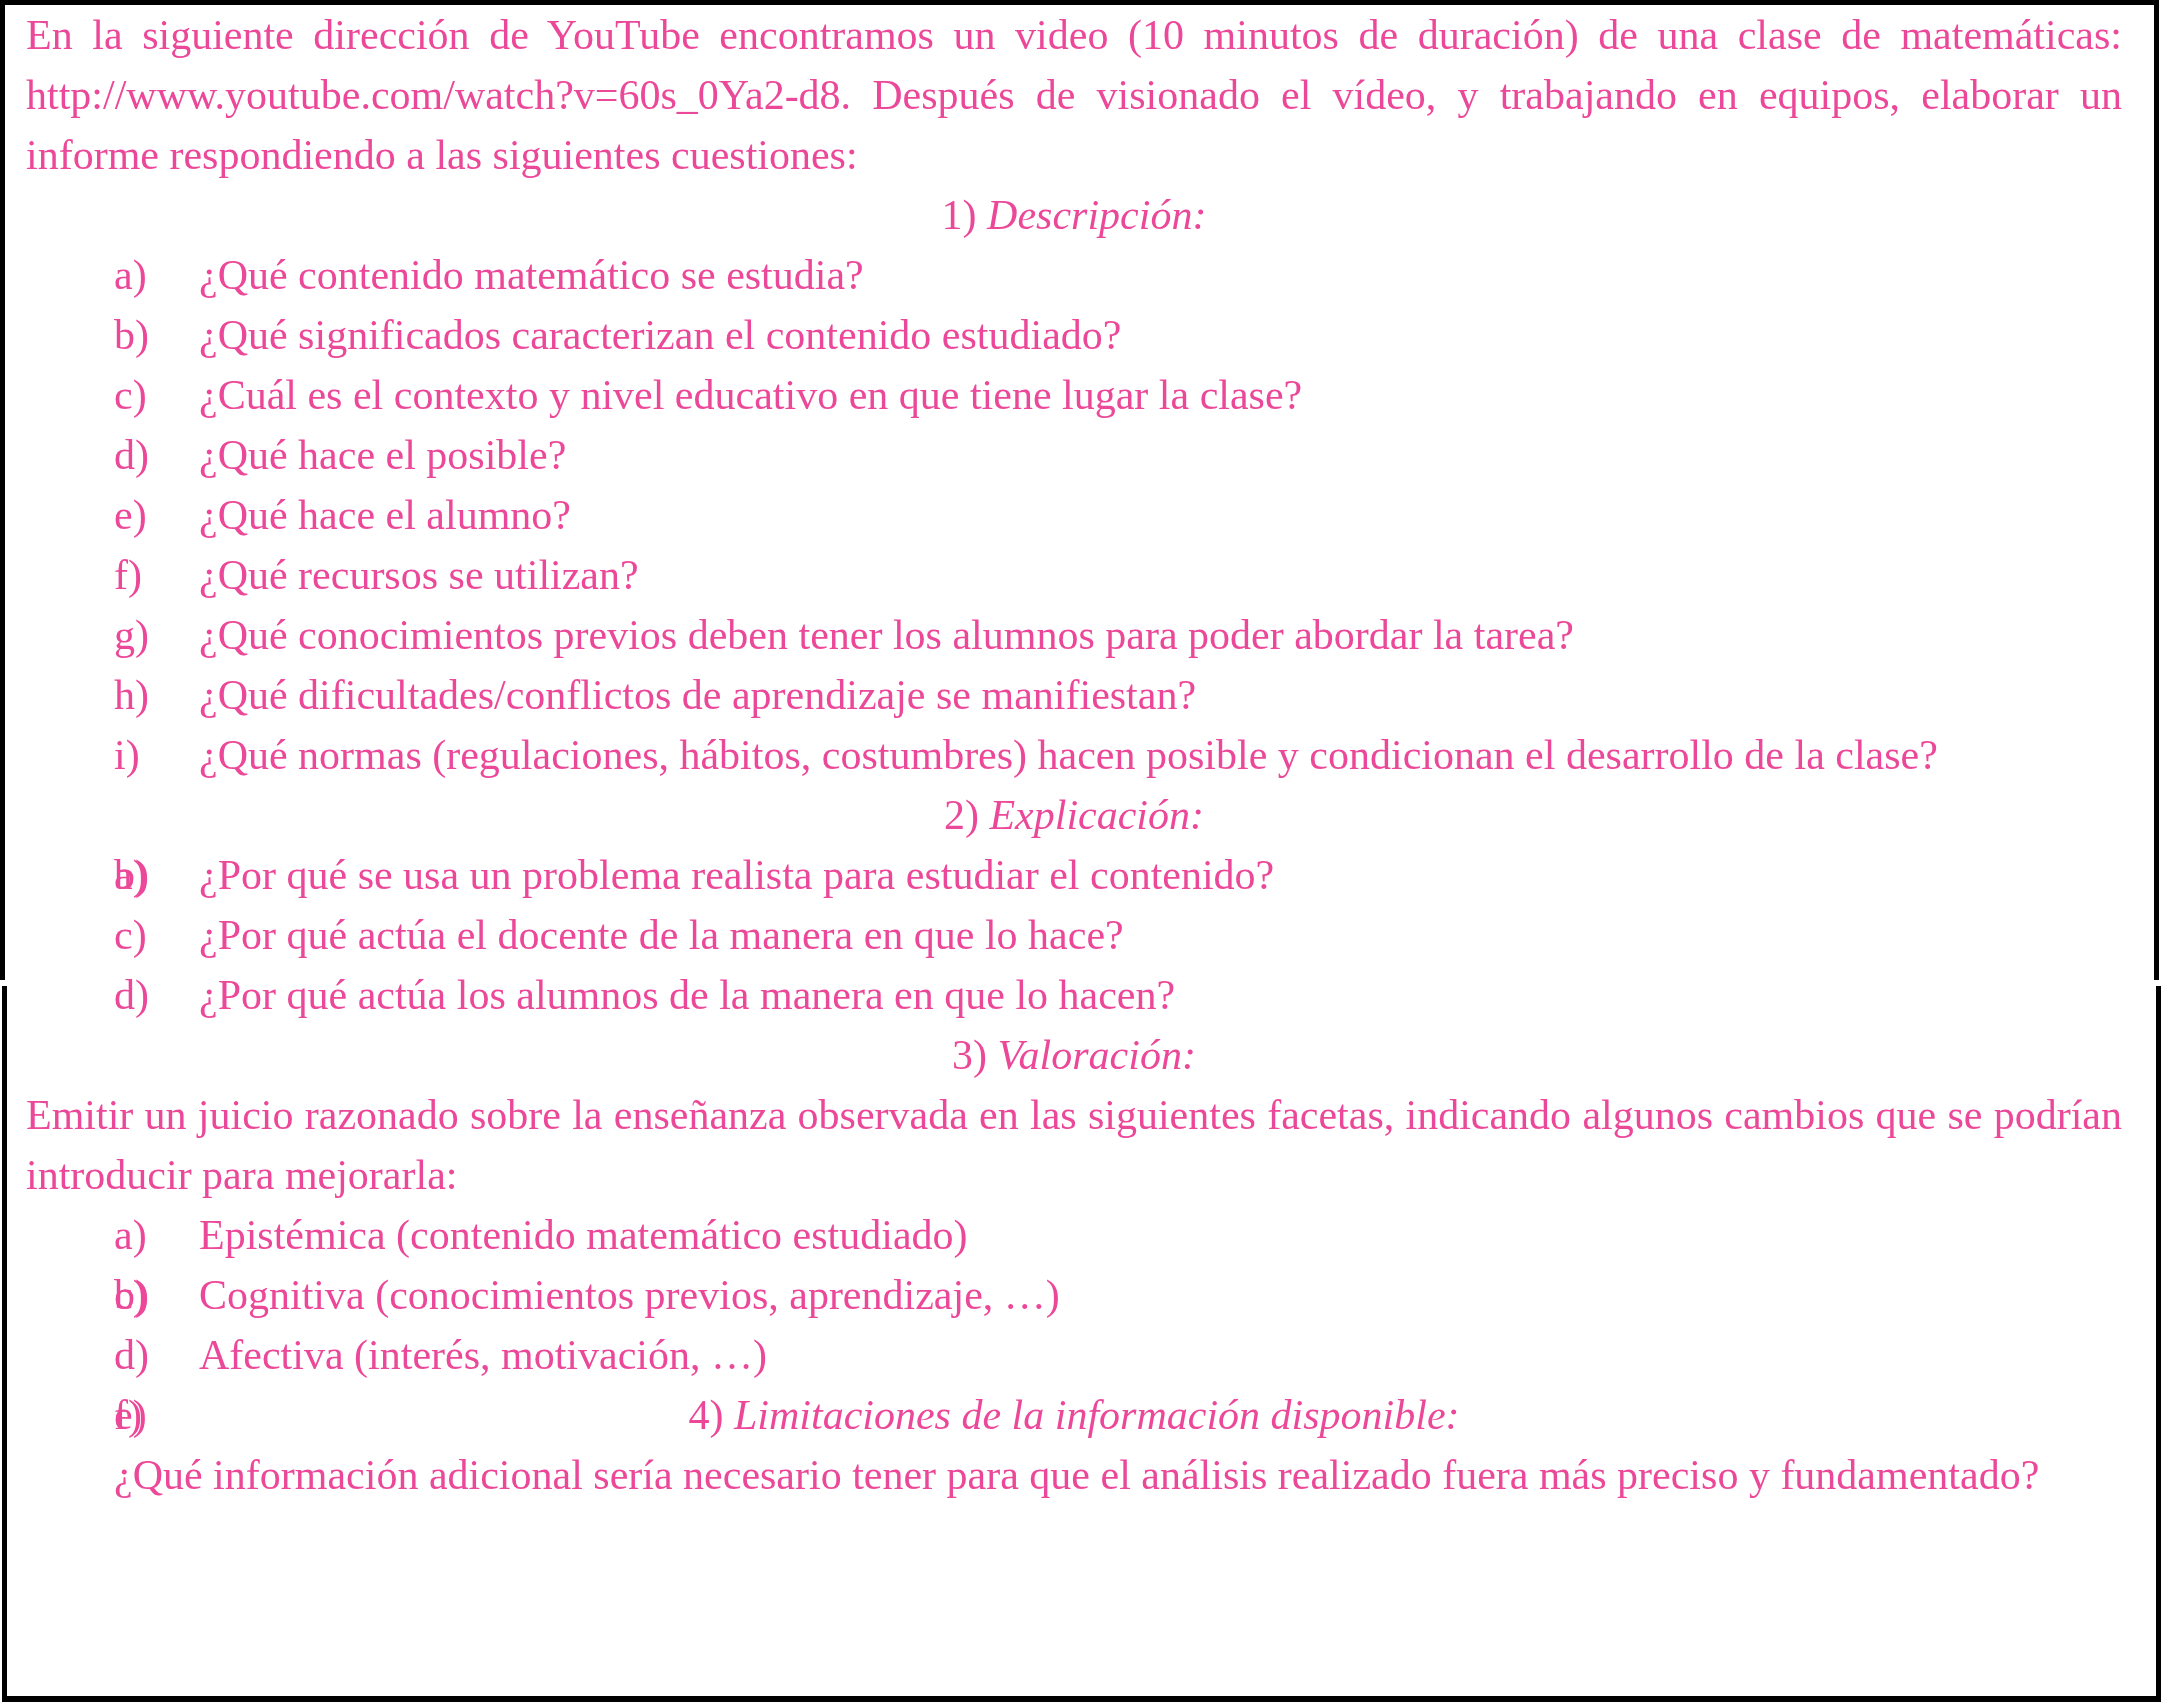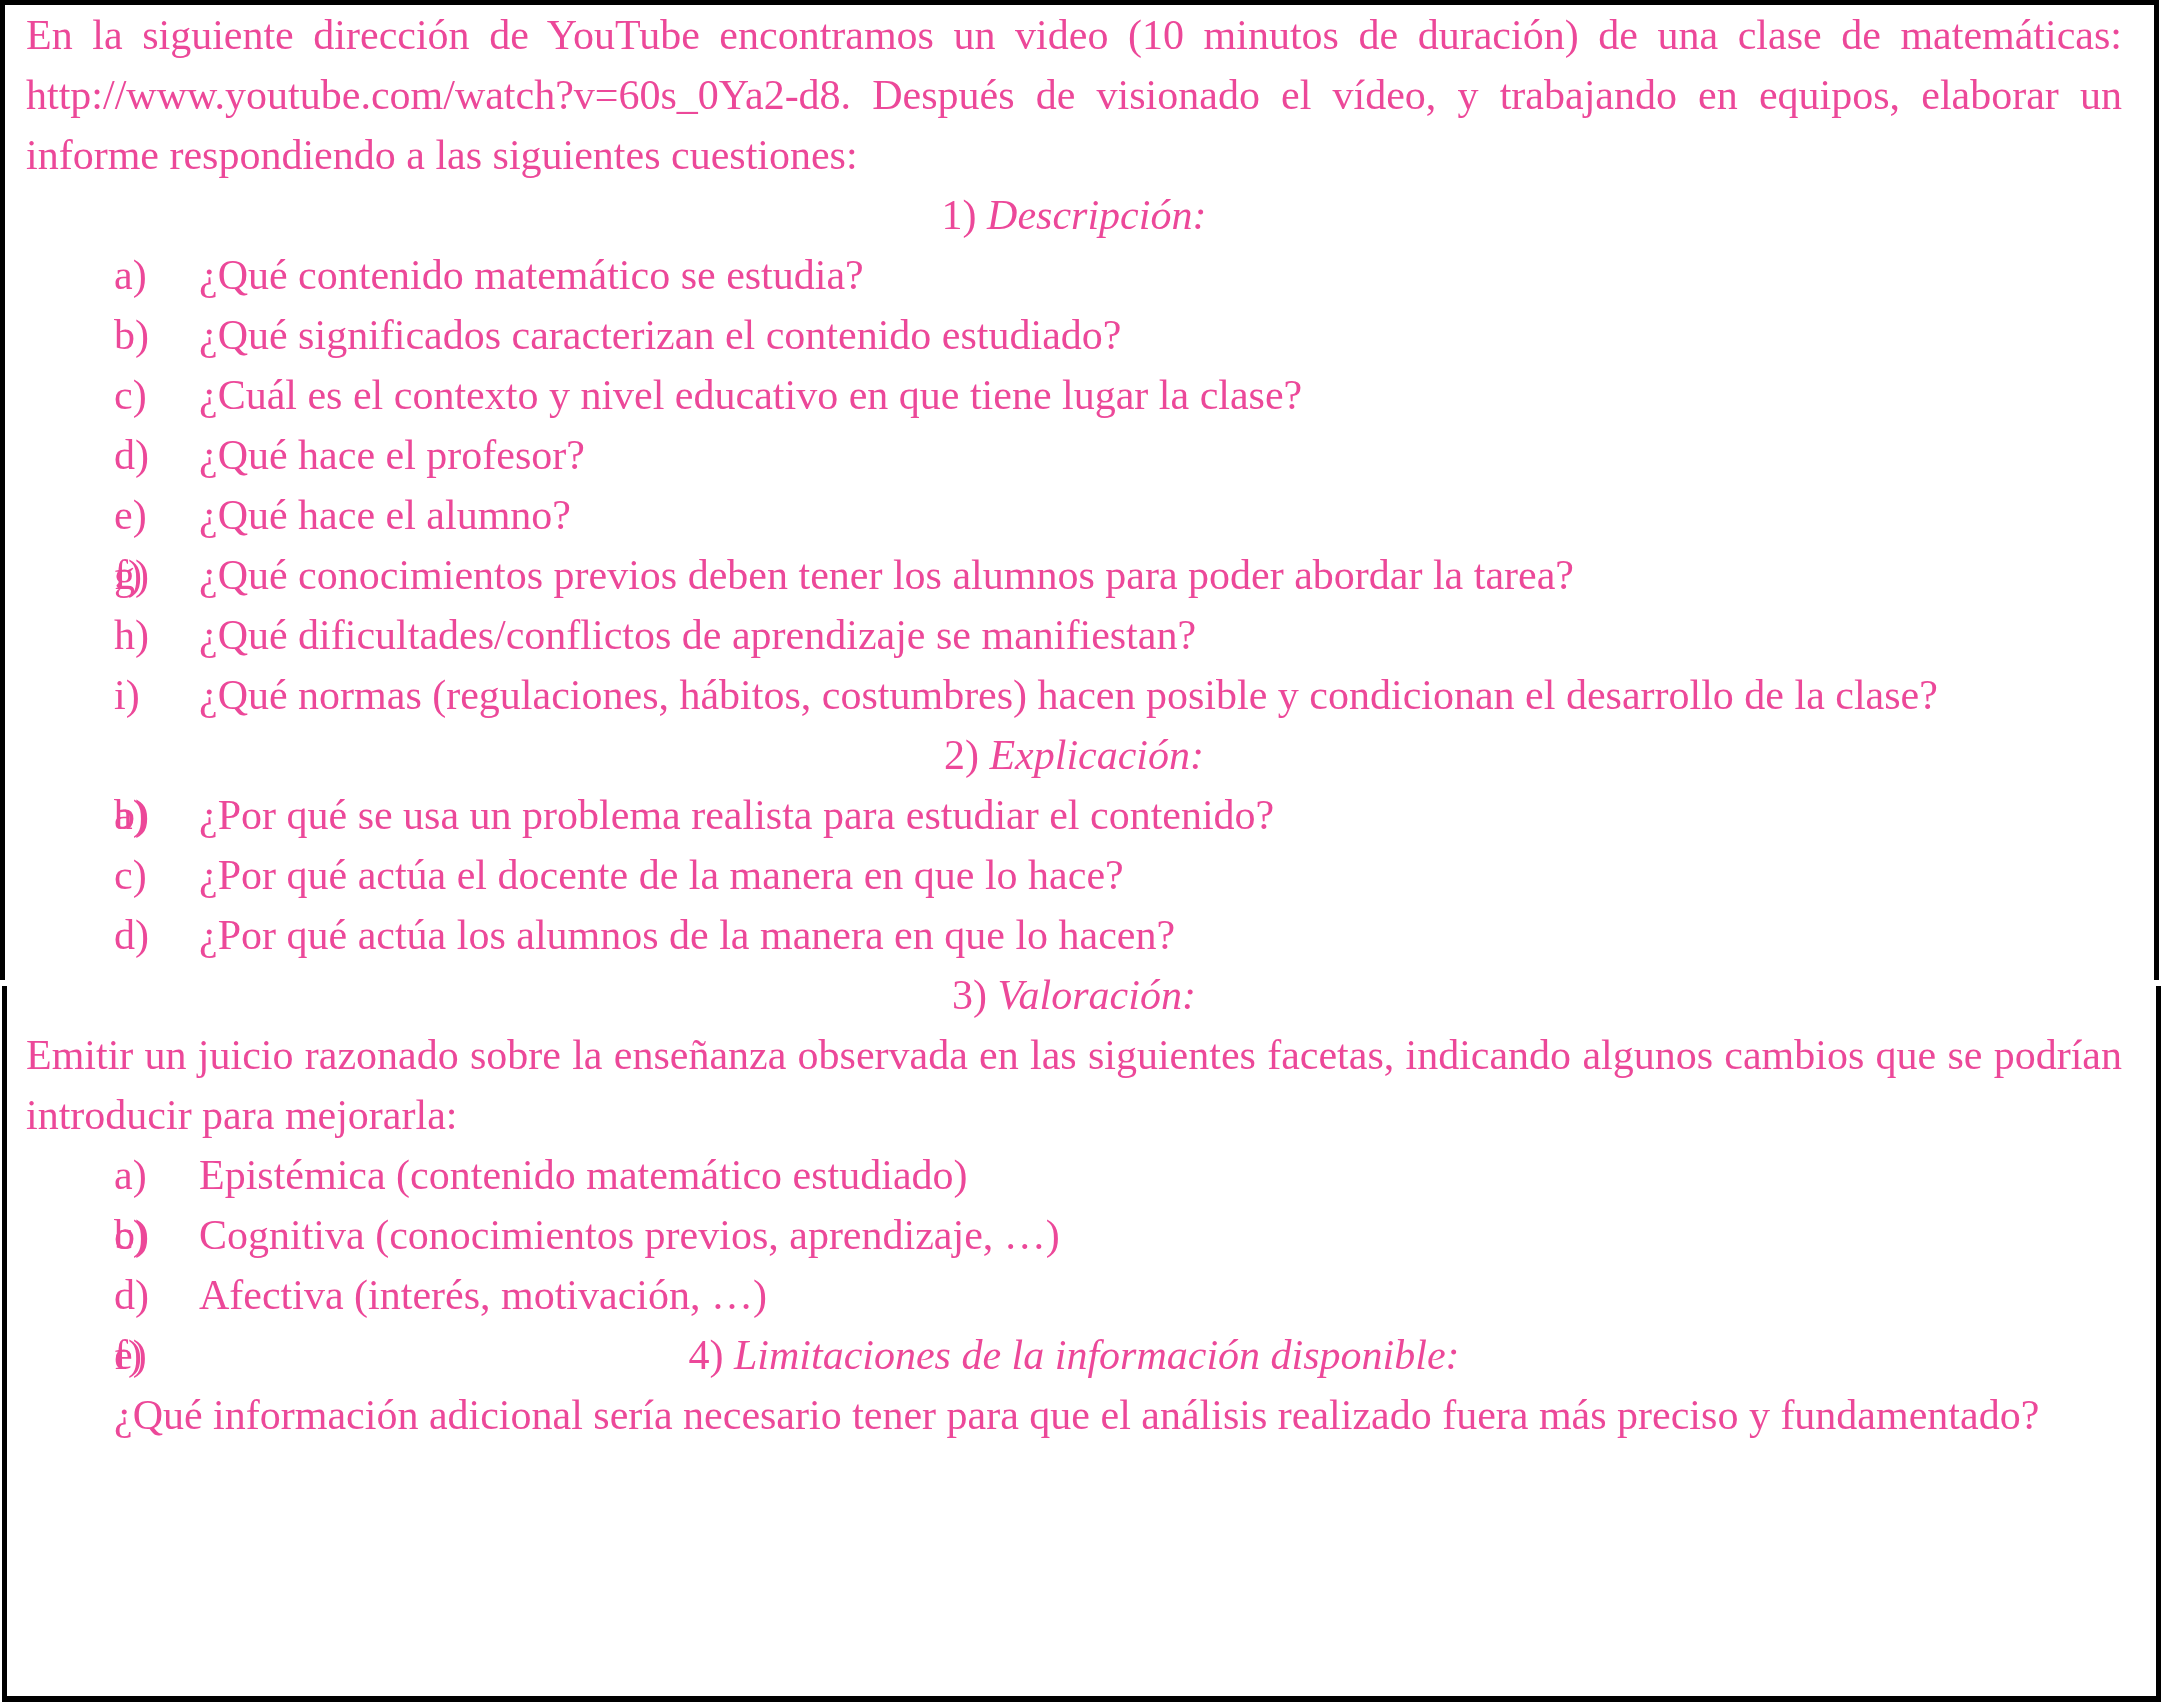--- a/index.html
+++ b/index.html
@@ -62,23 +62,23 @@
 
   <div class="content">
 
     <p class="para">En la siguiente dirección de YouTube encontramos un video (10 minutos de duración) de una clase de matemáticas: http://www.youtube.com/watch?v=60s_0Ya2-d8. Después de visionado el vídeo, y trabajando en equipos, elaborar un informe respondiendo a las siguientes cuestiones:</p>
 
     <div class="section-heading"><span class="num">1)</span> <span class="title">Descripción:</span></div>
 
     <div class="item"><span class="label">a)</span><span class="text">¿Qué contenido matemático se estudia?</span></div>
     <div class="item"><span class="label">b)</span><span class="text">¿Qué significados caracterizan el contenido estudiado?</span></div>
     <div class="item"><span class="label">c)</span><span class="text">¿Cuál es el contexto y nivel educativo en que tiene lugar la clase?</span></div>
-    <div class="item"><span class="label">d)</span><span class="text">¿Qué hace el profesor?</span></div>
+    <div class="item"><span class="label">d)</span><span class="text">¿Qué hace el posible?</span></div>
     <div class="item"><span class="label">e)</span><span class="text">¿Qué hace el alumno?</span></div>
-    <div class="item"><span class="label">f)</span></div>
+    <div class="item"><span class="label">f)</span><span class="text">¿Qué recursos se utilizan?</span></div>
     <div class="item"><span class="label">g)</span><span class="text">¿Qué conocimientos previos deben tener los alumnos para poder abordar la tarea?</span></div>
     <div class="item"><span class="label">h)</span><span class="text">¿Qué dificultades/conflictos de aprendizaje se manifiestan?</span></div>
     <div class="item"><span class="label">i)</span><span class="text">¿Qué normas (regulaciones, hábitos, costumbres) hacen posible y condicionan el desarrollo de la clase?</span></div>
 
     <div class="section-heading"><span class="num">2)</span> <span class="title">Explicación:</span></div>
 
     <div class="item"><span class="label">a)</span></div>
     <div class="item"><span class="label">b)</span><span class="text">¿Por qué se usa un problema realista para estudiar el contenido?</span></div>
     <div class="item"><span class="label">c)</span><span class="text">¿Por qué actúa el docente de la manera en que lo hace?</span></div>
     <div class="item"><span class="label">d)</span><span class="text">¿Por qué actúa los alumnos de la manera en que lo hacen?</span></div>

